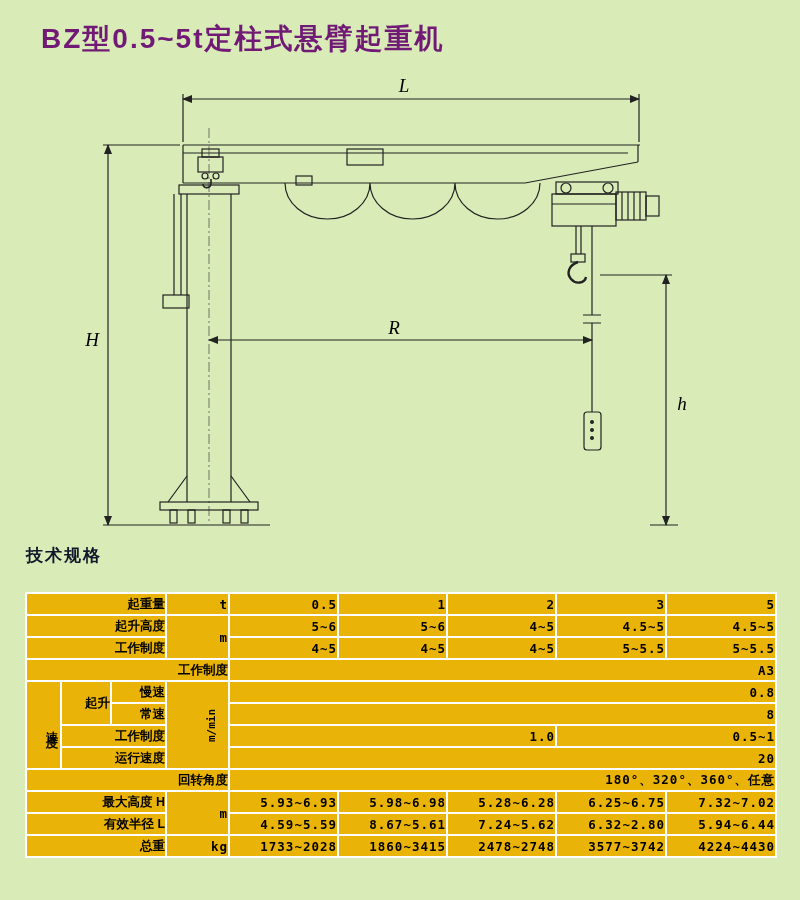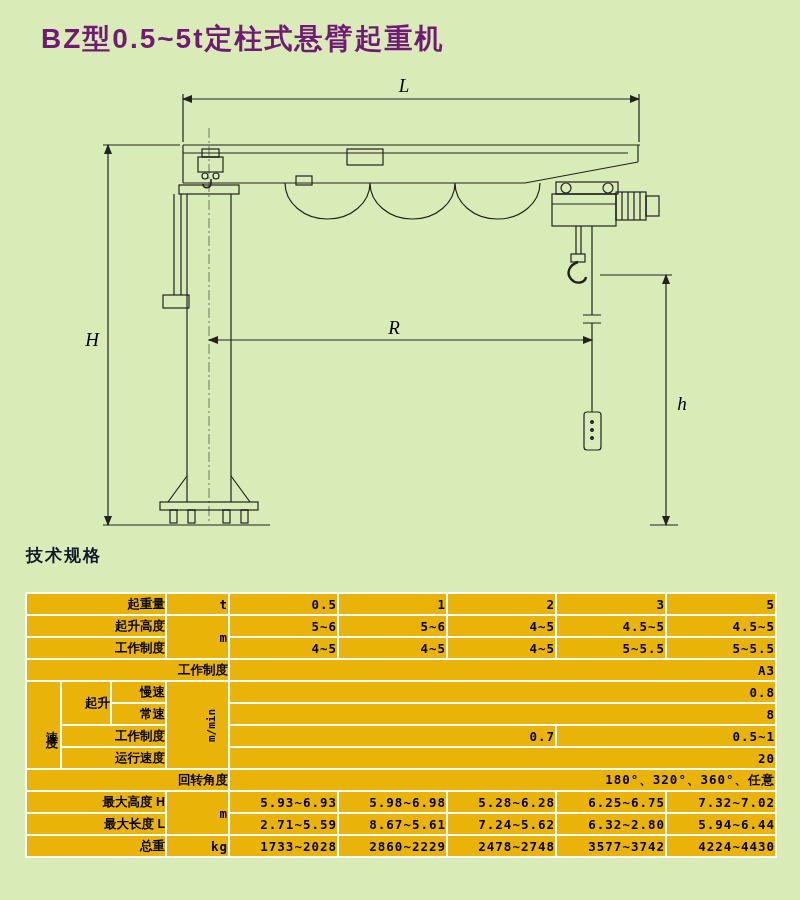--- a/index.html
+++ b/index.html
@@ -173,51 +173,51 @@
       <td>慢速</td>
       <td rowspan="4"><span class="rot">m/min</span></td>
       <td colspan="5" class="num">0.8</td>
     </tr>
     <tr>
       <td>常速</td>
       <td colspan="5" class="num">8</td>
     </tr>
     <tr>
       <td colspan="2">工作制度</td>
-      <td colspan="3" class="num">0.7</td>
+      <td colspan="3" class="num">1.0</td>
       <td colspan="2" class="num">0.5~1</td>
     </tr>
     <tr>
       <td colspan="2">运行速度</td>
       <td colspan="5" class="num">20</td>
     </tr>
     <tr>
       <td colspan="4">回转角度</td>
       <td colspan="5" class="num">180°、320°、360°、任意</td>
     </tr>
     <tr>
       <td colspan="3">最大高度 H</td>
       <td rowspan="2" class="num">m</td>
       <td class="num">5.93~6.93</td>
       <td class="num">5.98~6.98</td>
       <td class="num">5.28~6.28</td>
       <td class="num">6.25~6.75</td>
       <td class="num">7.32~7.02</td>
     </tr>
     <tr>
-      <td colspan="3">最大长度 L</td>
-      <td class="num">2.71~5.59</td>
+      <td colspan="3">有效半径 L</td>
+      <td class="num">4.59~5.59</td>
       <td class="num">8.67~5.61</td>
       <td class="num">7.24~5.62</td>
       <td class="num">6.32~2.80</td>
       <td class="num">5.94~6.44</td>
     </tr>
     <tr>
       <td colspan="3">总重</td>
       <td class="num">kg</td>
       <td class="num">1733~2028</td>
-      <td class="num">2860~2229</td>
+      <td class="num">1860~3415</td>
       <td class="num">2478~2748</td>
       <td class="num">3577~3742</td>
       <td class="num">4224~4430</td>
     </tr>
   </tbody>
 </table>
 
 </body></html>

